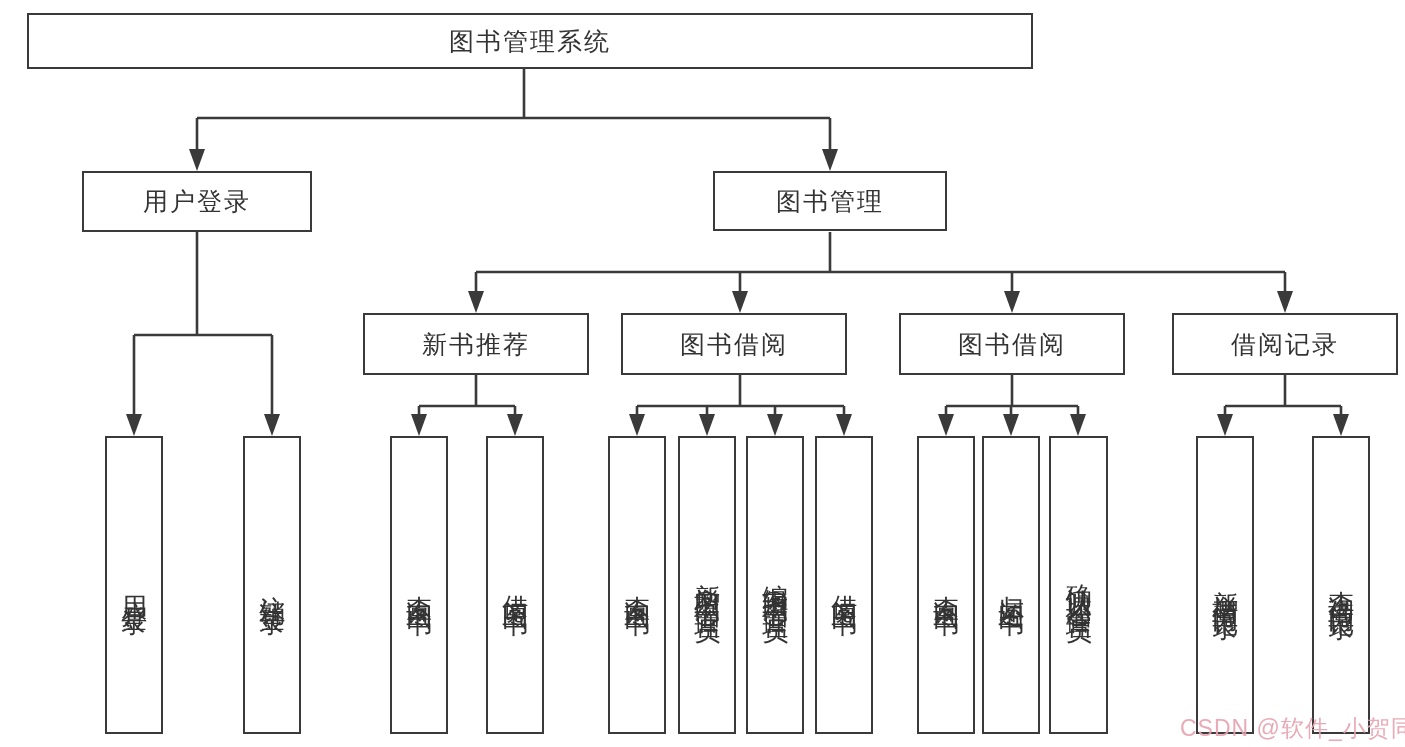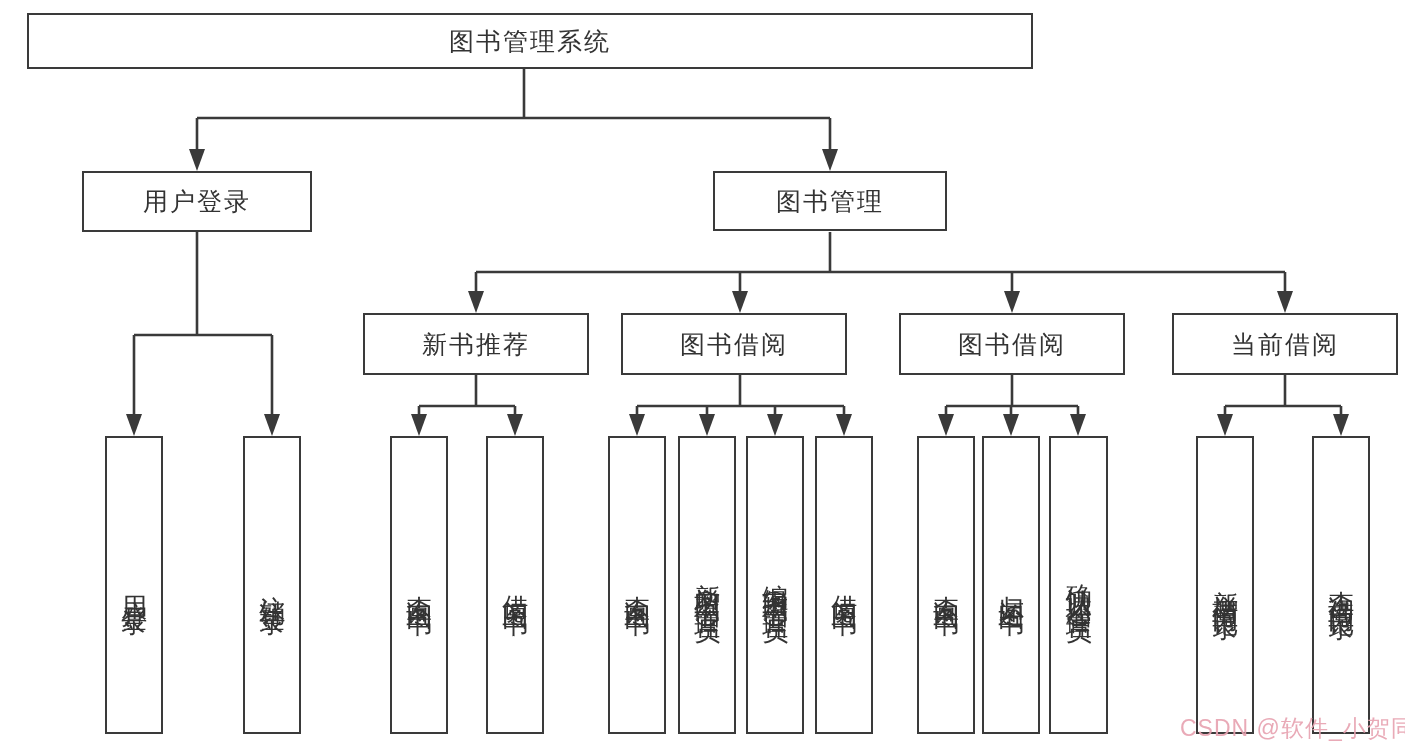--- a/index.html
+++ b/index.html
@@ -93,21 +93,21 @@
   </svg>
 
   <div class="box h" style="left:27px;top:13px;width:1006px;height:56px">图书管理系统</div>
 
   <div class="box h" style="left:82px;top:171px;width:230px;height:61px">用户登录</div>
   <div class="box h" style="left:713px;top:171px;width:234px;height:60px">图书管理</div>
 
   <div class="box h" style="left:363px;top:313px;width:226px;height:62px">新书推荐</div>
   <div class="box h" style="left:621px;top:313px;width:226px;height:62px">图书借阅</div>
   <div class="box h" style="left:899px;top:313px;width:226px;height:62px">图书借阅</div>
-  <div class="box h" style="left:1172px;top:313px;width:226px;height:62px">当前借阅</div>
+  <div class="box h" style="left:1172px;top:313px;width:226px;height:62px">借阅记录</div>
 
   <div class="box v" style="left:105px;top:436px;width:58px;height:298px">用户登录</div>
   <div class="box v" style="left:243px;top:436px;width:58px;height:298px">注销登录</div>
 
   <div class="box v" style="left:390px;top:436px;width:58px;height:298px">查询图书</div>
   <div class="box v" style="left:486px;top:436px;width:58px;height:298px">借阅图书</div>
 
   <div class="box v" style="left:608px;top:436px;width:58px;height:298px">查询图书</div>
   <div class="box v" style="left:678px;top:436px;width:58px;height:298px">新增图书（管理员）</div>
   <div class="box v" style="left:746px;top:436px;width:58px;height:298px">编辑图书（管理员）</div>

